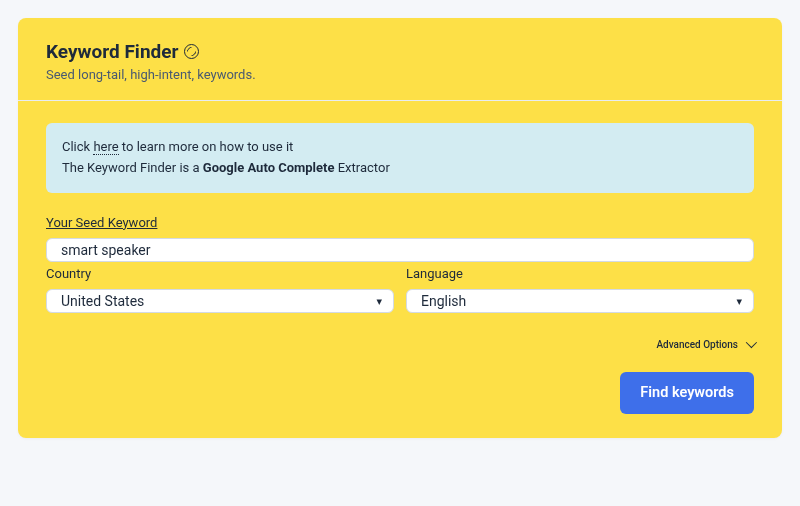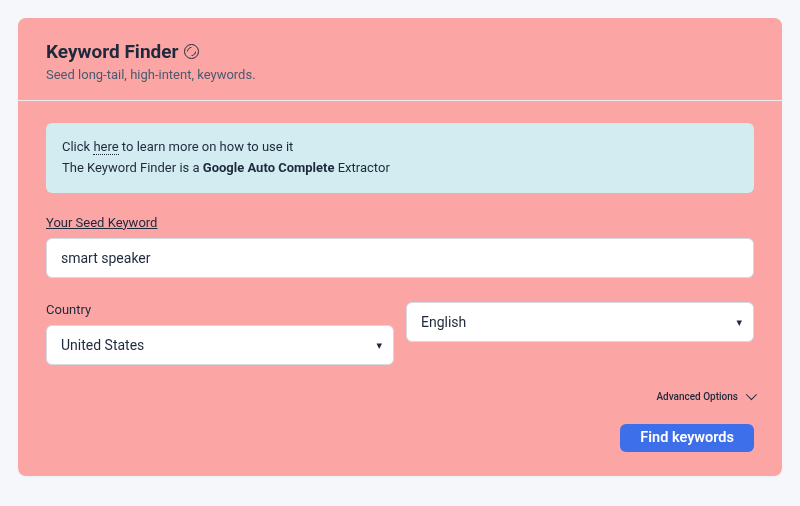--- a/index.html
+++ b/index.html
@@ -3,21 +3,21 @@
   <meta charset="utf-8">
   <style>
     * { box-sizing: border-box; margin: 0; padding: 0; }
     body {
       font-family: -apple-system, BlinkMacSystemFont, "Segoe UI", Roboto, Helvetica, Arial, sans-serif;
       background: #f5f7fa;
       padding: 18px;
       color: #1e2a3b;
     }
     .card {
-      background: #fca5a5;
+      background: #fde047;
       border-radius: 8px;
       box-shadow: 0 1px 3px rgba(0,0,0,0.04);
       width: 764px;
       margin: 0 auto;
     }
     .header {
       padding: 22px 28px 18px 28px;
     }
     .title-row {
       display: flex;
@@ -79,33 +79,33 @@
       text-decoration: underline;
     }
     .label {
       font-size: 13px;
       color: #1e2a3b;
       margin-bottom: 8px;
       display: block;
     }
     .text-input, .select {
       width: 100%;
-      height: 40px;
+      height: 24px;
       border: 1px solid #d3dae4;
       border-radius: 6px;
       padding: 0 14px;
       font-size: 14px;
       color: #1e2a3b;
       background: #ffffff;
       font-family: inherit;
     }
     .row {
       display: flex;
       gap: 12px;
-      margin-top: 24px;
+      margin-top: 4px;
     }
     .col { flex: 1; }
     .select-wrap {
       position: relative;
     }
     .select {
       appearance: none;
       -webkit-appearance: none;
       cursor: pointer;
     }
@@ -144,21 +144,21 @@
       display: flex;
       justify-content: flex-end;
       margin-top: 22px;
     }
     .primary-btn {
       background: #3e6fea;
       color: #ffffff;
       border: none;
       border-radius: 6px;
       padding: 0 20px;
-      height: 28px;
+      height: 42px;
       font-size: 14.5px;
       font-weight: 600;
       cursor: pointer;
       font-family: inherit;
     }
   </style>
 </head>
 <body>
 
 <div class="card">
@@ -192,20 +192,21 @@
       <div class="col">
         <label class="label">Country</label>
         <div class="select-wrap">
           <select class="select">
             <option>United States</option>
           </select>
           <span class="select-caret">▾</span>
         </div>
       </div>
       <div class="col">
+        <label class="label">Language</label>
         <div class="select-wrap">
           <select class="select">
             <option>English</option>
           </select>
           <span class="select-caret">▾</span>
         </div>
       </div>
     </div>
 
     <div class="adv-row">

